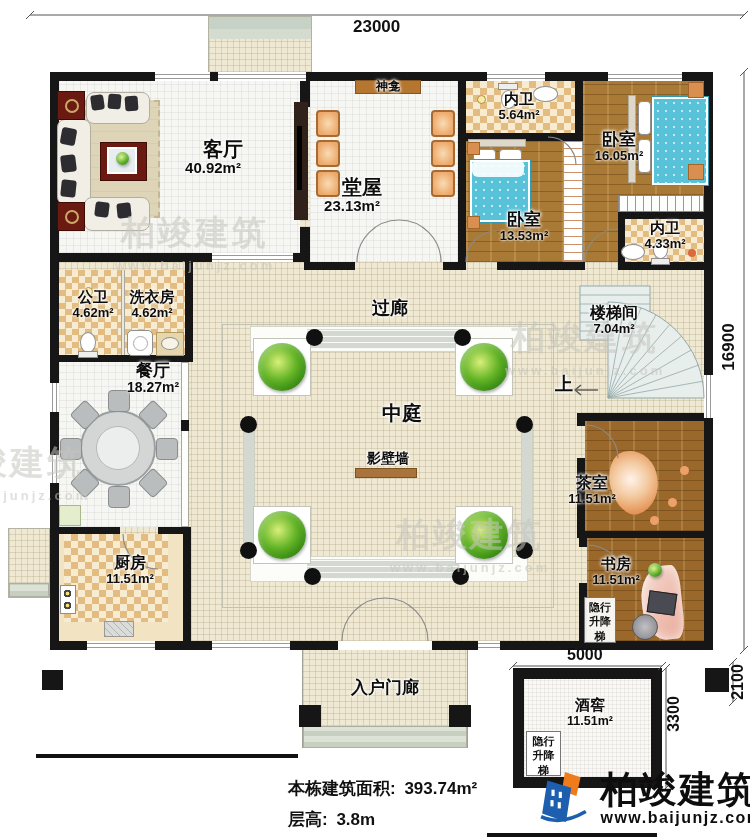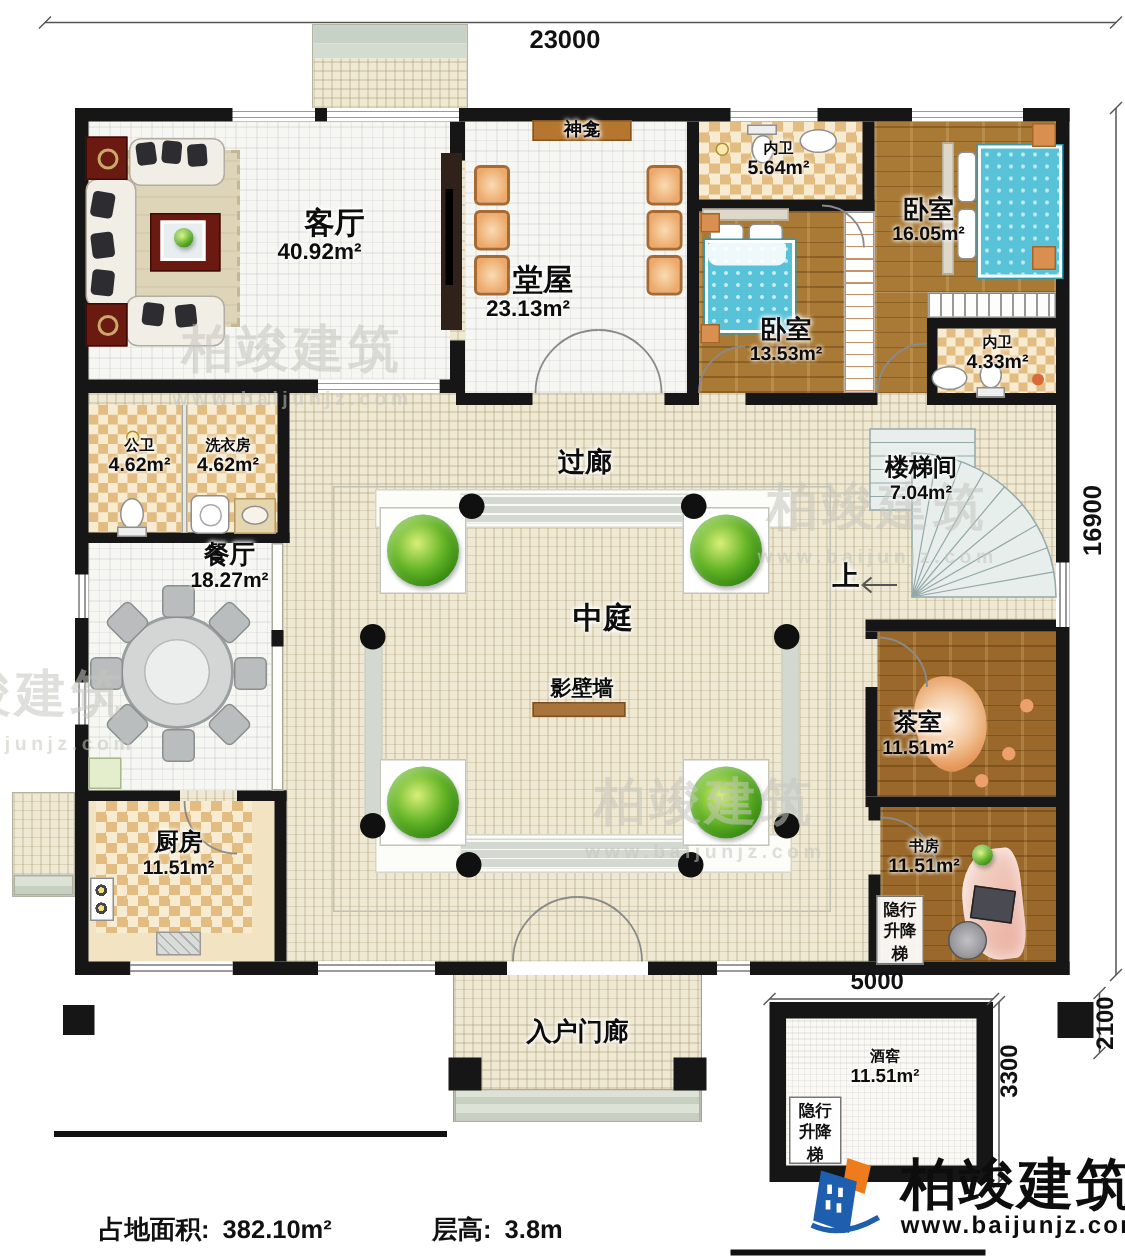--- a/index.html
+++ b/index.html
@@ -23,21 +23,21 @@
   
   .wall{position:absolute;background:#161616;}
   .win-h{position:absolute;background:linear-gradient(to bottom,#fff 0 2px,#9a9a9a 2px 3px,#fff 3px 6px,#9a9a9a 6px 7px,#fff 7px);}
   .win-v{position:absolute;background:linear-gradient(to right,#fff 0 2px,#9a9a9a 2px 3px,#fff 3px 6px,#9a9a9a 6px 7px,#fff 7px);}
   .col{position:absolute;width:17px;height:17px;border-radius:50%;background:#101010;}
   .steps{position:absolute;background:repeating-linear-gradient(0deg,#c7cfc0 0 5px,#dde2d6 5px 11px);border:1px solid #adb0a0;box-sizing:border-box;}
   
   .roomlbl{position:absolute;transform:translate(-50%,-50%);text-align:center;line-height:1.12;z-index:6;white-space:nowrap;}
   .rname{font-weight:bold;color:#0d0d0d;text-shadow:0 0 3px #fff,0 0 3px #fff,0 0 4px #fff;}
   .rarea{font-weight:bold;color:#0d0d0d;font-size:13px;text-shadow:0 0 3px #fff,0 0 3px #fff;}
-  .sz20{font-size:20px;margin-left:20px;} .sz17{font-size:17px;} .sz16{font-size:16px;} .sz15{font-size:10px;} .sz14{font-size:14px;}
+  .sz20{font-size:20px;margin-left:20px;} .sz17{font-size:17px;} .sz16{font-size:16px;} .sz15{font-size:15px;} .sz14{font-size:14px;}
   .dim{position:absolute;font-weight:bold;font-size:16px;color:#111;z-index:6;white-space:nowrap;}
   .vdim{transform:translate(-50%,-50%) rotate(-90deg);}
   .elev{position:absolute;background:#fff;border:1px solid #777;z-index:6;font-size:11px;font-weight:bold;color:#111;
         line-height:1.3;text-align:center;padding:2px 1px;box-sizing:border-box;word-break:break-all;}
   
   .teal{background-color:#57c2d8;border:2px solid #fff;box-shadow:0 0 0 1px #2f9ab0;
     background-image:radial-gradient(circle,rgba(255,255,255,.65) 1px,transparent 1.6px);background-size:8px 8px;}
   .plant{position:absolute;border-radius:50%;z-index:2;
     background:radial-gradient(circle at 42% 40%,#d8ef78,#63b426 45%,#2f820f 78%,#1e5c08);
     box-shadow:inset 2px 3px 6px rgba(255,255,255,.35),1px 2px 3px rgba(0,0,0,.3);}
@@ -380,25 +380,25 @@
   <div class="roomlbl" style="left:153px;top:378px;">
     <div class="rname sz17">餐厅</div>
     <div class="rarea sz14">18.27m²</div>
   </div>
   <div class="roomlbl" style="left:392px;top:413px;">
     <div class="rname sz20">中庭</div>
   </div>
   <div class="roomlbl" style="left:388px;top:459px;">
     <div class="rname sz14">影壁墙</div>
   </div>
-  <div class="roomlbl" style="left:612px;top:490px;">
+  <div class="roomlbl" style="left:592px;top:490px;">
     <div class="rname sz16">茶室</div>
     <div class="rarea">11.51m²</div>
   </div>
-  <div class="roomlbl" style="left:119px;top:570px;text-align:center;">
+  <div class="roomlbl" style="left:130px;top:570px;text-align:center;">
     <div class="rname sz16">厨房</div>
     <div class="rarea">11.51m²</div>
   </div>
   <div class="roomlbl" style="left:616px;top:572px;">
     <div class="rname sz15">书房</div>
     <div class="rarea">11.51m²</div>
   </div>
   <div class="elev" style="left:584px;top:597px;width:32px;height:46px;background:rgba(255,255,255,.92);">隐行升降梯</div>
   <div class="roomlbl" style="left:385px;top:688px;">
     <div class="rname sz17">入户门廊</div>
@@ -409,23 +409,23 @@
   </div>
 
   <div class="dim" style="left:353px;top:17px;font-size:17px;">23000</div>
   <div class="dim vdim" style="left:729px;top:347px;font-size:17px;">16900</div>
   <div class="dim" style="left:567px;top:646px;">5000</div>
   <div class="dim vdim" style="left:674px;top:714px;">3300</div>
   <div class="dim vdim" style="left:738px;top:682px;">2100</div>
 
   <div class="abs" style="left:36px;top:754px;width:262px;height:4px;background:#111;z-index:7;"></div>
 
-  <div class="abs" style="left:66px;top:808px;font-size:17px;font-weight:bold;color:#111;z-index:7;white-space:nowrap;">
-    <span>占地面积:</span>
-    <span style="margin-left:4px;">382.10m²</span>
+  <div class="abs" style="left:288px;top:777px;font-size:17px;font-weight:bold;color:#111;z-index:7;white-space:nowrap;">
+    <span>本栋建筑面积:</span>
+    <span style="margin-left:4px;">393.74m²</span>
   </div>
   <div class="abs" style="left:288px;top:808px;font-size:17px;font-weight:bold;color:#111;z-index:7;white-space:nowrap;">
     <span>层高:</span>
     <span style="margin-left:4px;">3.8m</span>
   </div>
 
   <div class="abs" style="left:487px;top:833px;width:170px;height:4px;background:#111;z-index:7;"></div>
 
   <div class="abs" style="left:538px;top:770px;z-index:8;white-space:nowrap;">
     <span style="display:inline-block;vertical-align:middle;">

